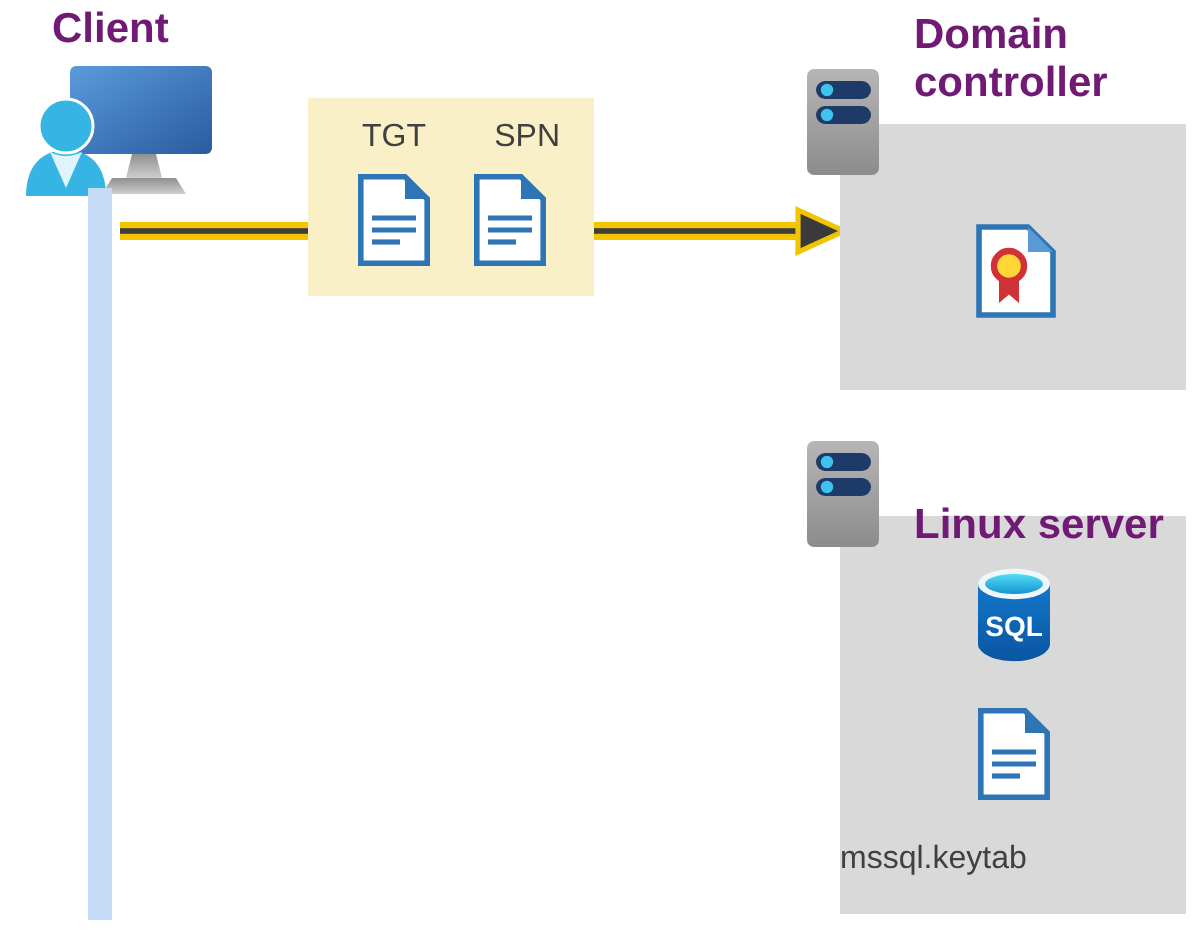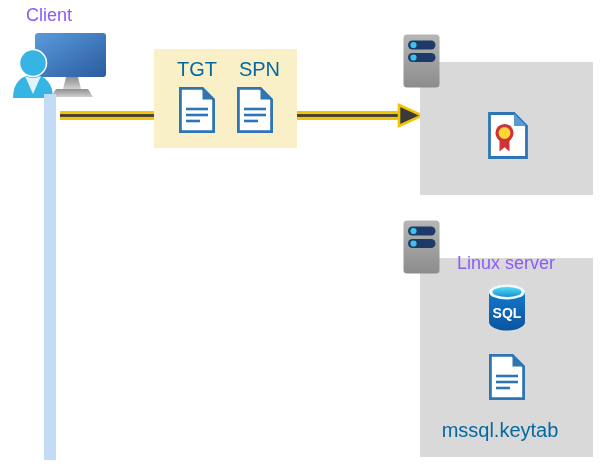--- a/index.html
+++ b/index.html
@@ -2,25 +2,25 @@
 <html><head>
 <meta charset="utf-8">
 <style>
   html,body{margin:0;padding:0;background:#ffffff;}
   .canvas{
     position:relative;width:600px;height:468px;background:#ffffff;
     font-family:"Liberation Sans",sans-serif;overflow:hidden;
   }
   .abs{position:absolute;}
   .title{
-    font-weight:400;color:#8b5cf6;font-size:18px;line-height:24px;
+    font-weight:700;color:#701a75;font-size:21px;line-height:24px;
     letter-spacing:0;
   }
   .label{
-    font-weight:400;color:#0369a1;font-size:20px;line-height:22px;
+    font-weight:400;color:#404040;font-size:16px;line-height:22px;
   }
   .client-title{left:26px;top:3px;}
   .client-icon{left:10px;top:30px;}
   .timeline{
     left:44px;top:94px;width:12px;height:366px;background:#c4dbf5;
   }
   .arrow-svg{left:58px;top:102px;}
   .ticket-box{
     left:154px;top:49px;width:143px;height:99px;background:#faf0c8;
   }
@@ -34,21 +34,21 @@
   .dc-server{left:403px;top:34px;}
   .dc-title{left:457px;top:6px;width:136px;}
   .cert-icon{left:68px;top:50px;}
   .linux-box{
     left:420px;top:258px;width:173px;height:199px;background:#d9d9d9;
   }
   .linux-server{left:403px;top:220px;}
   .linux-title{left:457px;top:227px;width:140px;margin-top:24px;}
   .sql-icon{left:67px;top:25px;}
   .keytab-doc{left:69px;top:96px;}
-  .keytab-label{left:0px;top:161px;width:160px;text-align:center;}
+  .keytab-label{left:0px;top:161px;width:160px;}
   svg{display:block;}
 </style>
 </head>
 <body>
 
 <div class="canvas">
 
   <svg width="0" height="0" style="position:absolute" aria-hidden="true">
     <defs>
       <linearGradient id="monGrad" x1="0" y1="0" x2="1" y2="1">
@@ -122,20 +122,21 @@
   </div>
 
   <svg class="abs dc-server" width="37" height="54" viewBox="0 0 37 54">
     <rect x="0.5" y="0.5" width="36" height="53" rx="3.5" fill="url(#srvGrad)"></rect>
     <rect x="5" y="6.5" width="27.5" height="9" rx="4.5" fill="#1e3a68"></rect>
     <circle cx="10.5" cy="11" r="3.1" fill="#3ec3ee"></circle>
     <rect x="5" y="19" width="27.5" height="9" rx="4.5" fill="#1e3a68"></rect>
     <circle cx="10.5" cy="23.5" r="3.1" fill="#3ec3ee"></circle>
   </svg>
 
+  <div class="abs title dc-title">Domain controller</div>
 
   <div class="abs linux-box">
     <svg class="abs sql-icon" width="40" height="48" viewBox="0 0 40 48">
       <path d="M2 9 V39 C2 43.6 10 47.6 20 47.6 C30 47.6 38 43.6 38 39 V9 Z" fill="url(#sqlGrad)"></path>
       <ellipse cx="20" cy="9" rx="18" ry="7.6" fill="#eef8fc"></ellipse>
       <ellipse cx="20" cy="9" rx="14.5" ry="5" fill="url(#sqlTopGrad)"></ellipse>
       <text x="20" y="35" text-anchor="middle" font-family="Liberation Sans, sans-serif" font-size="14" font-weight="700" fill="#ffffff">SQL</text>
     </svg>
     <svg class="abs keytab-doc" width="36" height="46" viewBox="0 0 36 46">
       <path d="M1.4 1.4 H23.5 L34.6 12.5 V44.6 H1.4 Z" fill="#ffffff" stroke="#2e75b6" stroke-width="2.8"></path>

